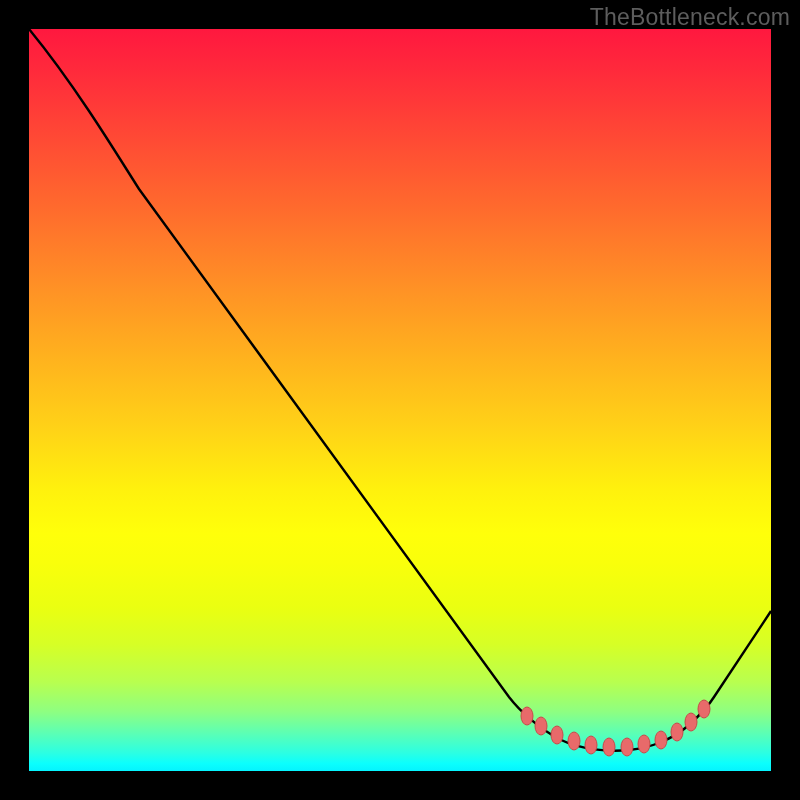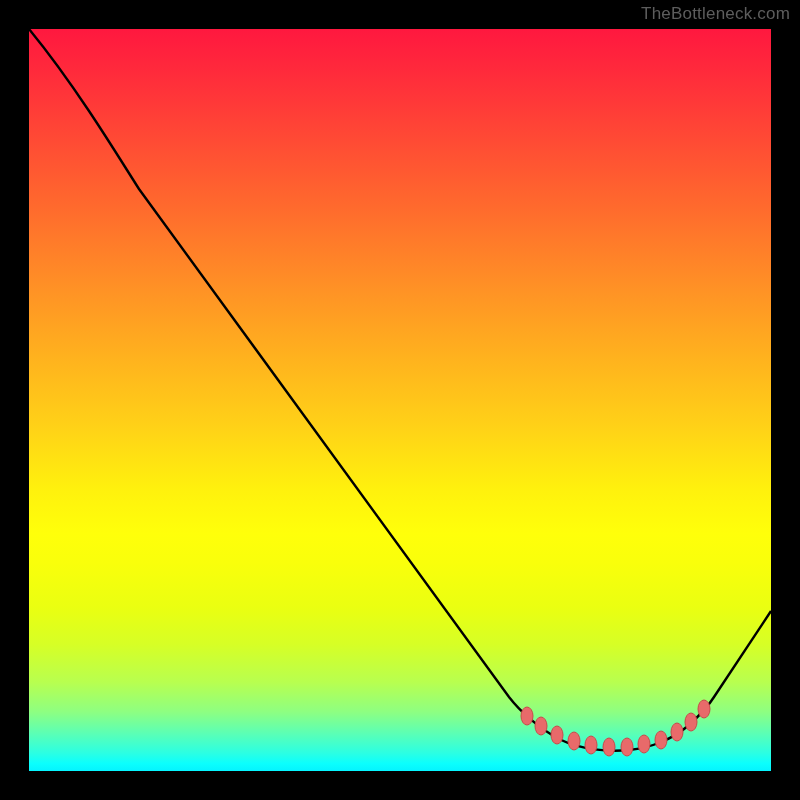--- a/index.html
+++ b/index.html
@@ -43,21 +43,21 @@
       #2dffe1 97.5%,
       #0bfffd 99%,
       #04f4ff 100%
     );
   }
   .watermark {
     position: absolute;
     top: 4px;
     right: 10px;
     color: #5d5d5d;
-    font-size: 17px;
+    font-size: 23px;
     font-weight: 500;
     letter-spacing: 0.2px;
     user-select: none;
   }
   svg.curve {
     position: absolute;
     left: 0;
     top: 0;
     width: 742px;
     height: 742px;

